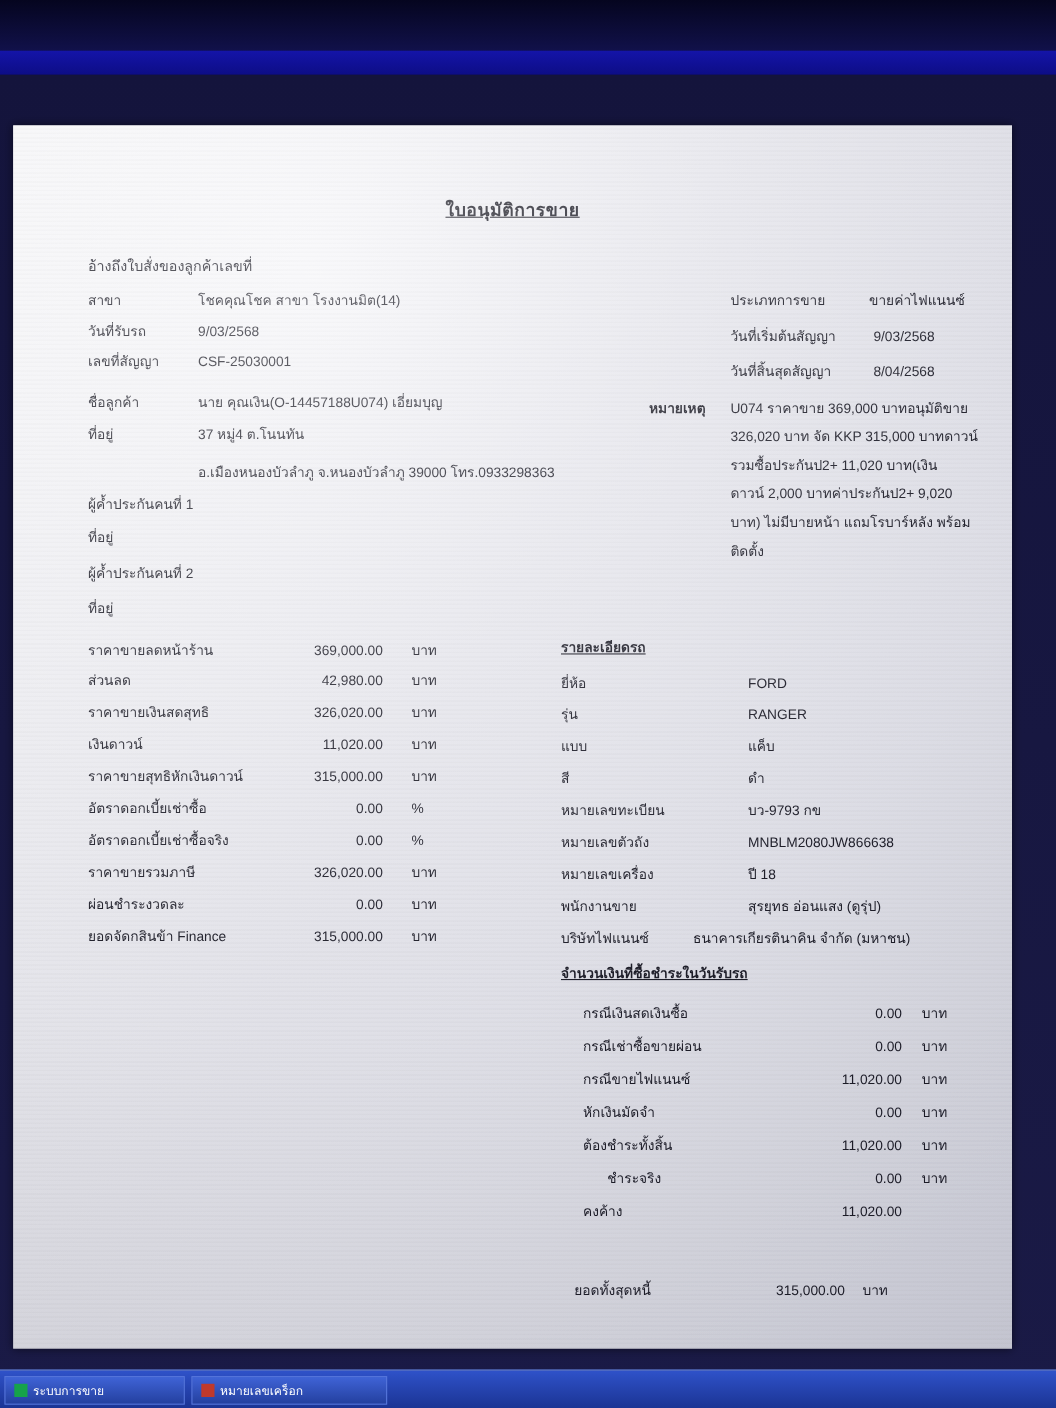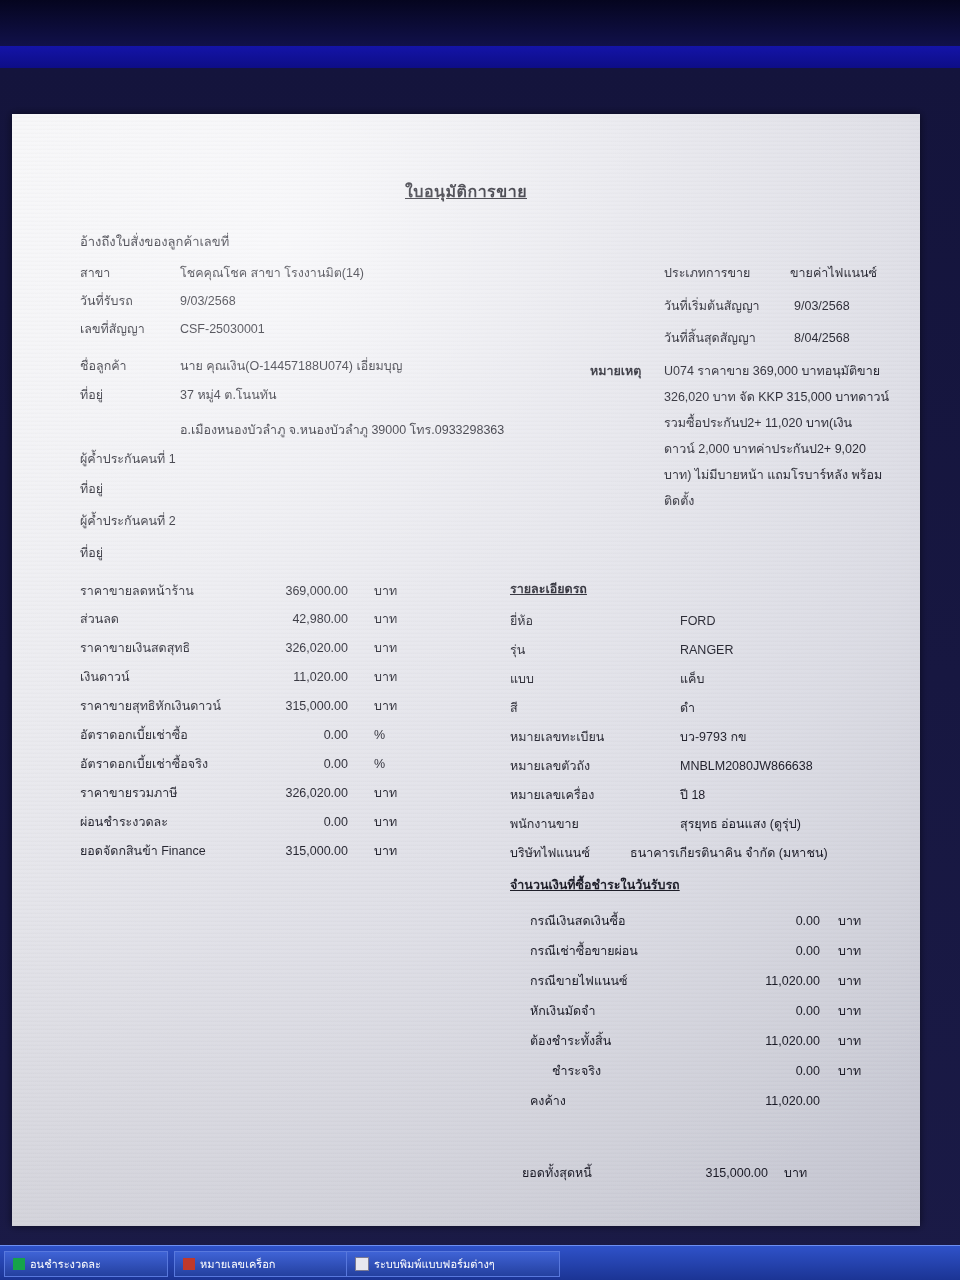--- a/index.html
+++ b/index.html
@@ -236,23 +236,19 @@
     <div class="amt" style="left:660px;top:1052px">315,000.00</div>
     <div class="unit" style="left:772px;top:1052px">บาท</div>
 
     <div class="scan-line"></div>
   </div>
 </div>
 
 <div class="taskbar">
   <div class="tb-item" style="left:4px;width:146px">
     <span class="tb-ico ico-green"></span>
-    <span>อนชำระงวดละ</span>
+    <span>ระบบการขาย</span>
   </div>
   <div class="tb-item" style="left:174px;width:160px">
     <span class="tb-ico ico-red"></span>
     <span>หมายเลขเคร็อก</span>
   </div>
-  <div class="tb-item" style="left:346px;width:196px">
-    <span class="tb-ico ico-white"></span>
-    <span>ระบบพิมพ์แบบฟอร์มต่างๆ</span>
-  </div>
 </div>
 
 </body></html>

